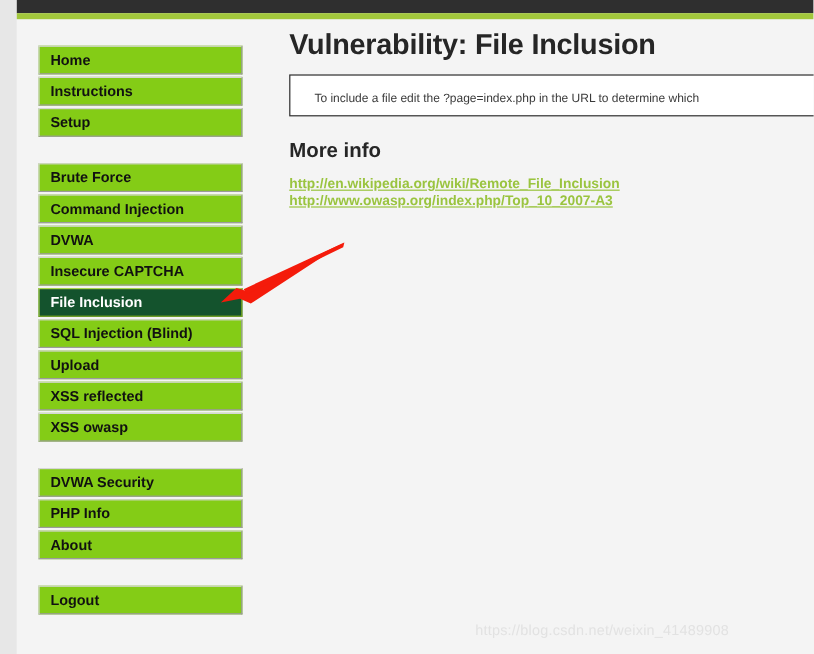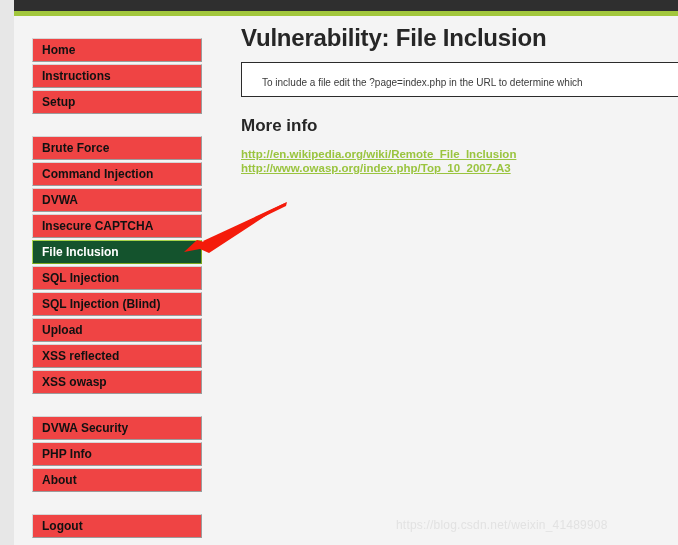--- a/index.html
+++ b/index.html
@@ -61,21 +61,21 @@
   }
   .nav-group:last-child { margin-bottom: 0; }
   .nav-item {
     display: block;
     box-sizing: border-box;
     width: 170px;
     height: 24px;
     line-height: 22px;
     margin-bottom: 2px;
     padding: 0 0 0 9px;
-    background: #ef4444;
+    background: #84cc16;
     border: 1px solid #9b9b9b;
     border-top-color: #d6d6d6;
     border-left-color: #d6d6d6;
     color: #111111;
     font-size: 12px;
     font-weight: bold;
     font-family: "Liberation Sans", sans-serif;
     white-space: nowrap;
     overflow: hidden;
     cursor: pointer;
@@ -180,21 +180,20 @@
       <div class="nav-item">Home</div>
       <div class="nav-item">Instructions</div>
       <div class="nav-item">Setup</div>
     </div>
     <div class="nav-group">
       <div class="nav-item">Brute Force</div>
       <div class="nav-item">Command Injection</div>
       <div class="nav-item">DVWA</div>
       <div class="nav-item">Insecure CAPTCHA</div>
       <div class="nav-item active">File Inclusion</div>
-      <div class="nav-item">SQL Injection</div>
       <div class="nav-item">SQL Injection (Blind)</div>
       <div class="nav-item">Upload</div>
       <div class="nav-item">XSS reflected</div>
       <div class="nav-item">XSS owasp</div>
     </div>
     <div class="nav-group">
       <div class="nav-item">DVWA Security</div>
       <div class="nav-item">PHP Info</div>
       <div class="nav-item">About</div>
     </div>

